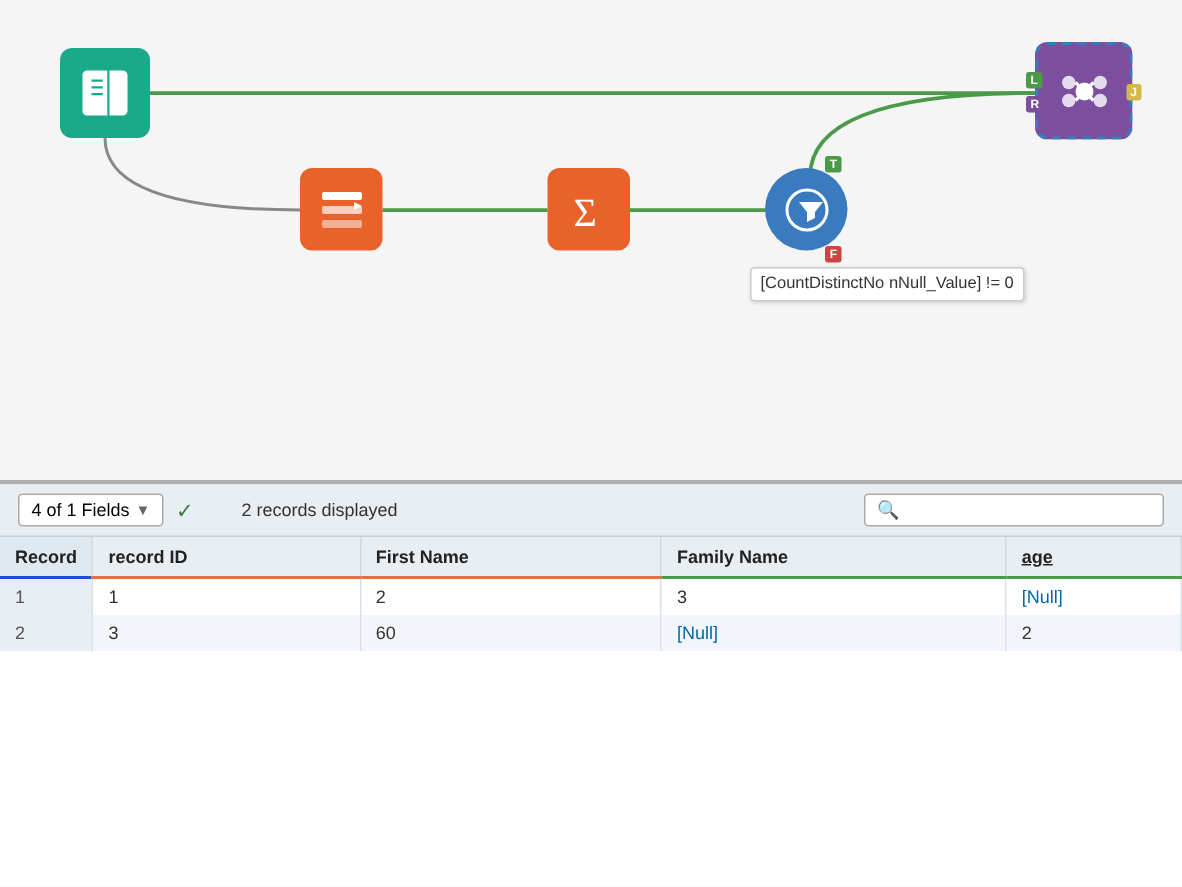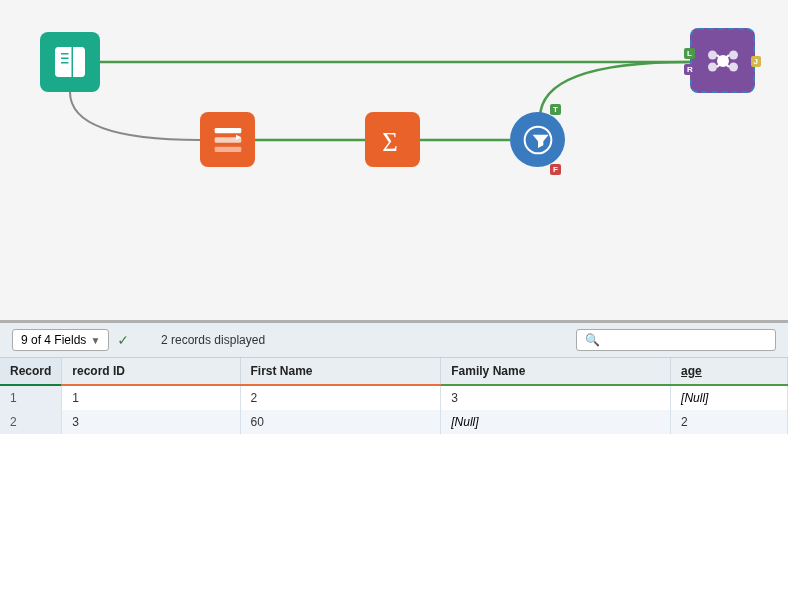--- a/index.html
+++ b/index.html
@@ -218,21 +218,21 @@
     }
 
     .data-table {
       width: 100%;
       border-collapse: collapse;
       font-size: 12px;
     }
 
     .data-table thead tr {
       background: #e8eef2;
-      border-bottom: 2px solid #15803d;
+      border-bottom: 2px solid #1d4ed8;
       margin-top: 32px;
     }
 
     .data-table th {
       text-align: left;
       padding: 6px 10px;
       font-weight: bold;
       color: #222;
       border-right: 1px solid #d0d8e0;
       white-space: nowrap;
@@ -274,22 +274,21 @@
       color: #333;
     }
 
     .data-table td.col-record {
       background: #e8eef4;
       color: #555;
       font-weight: normal;
     }
 
     .null-value {
-      color: #000000;
-      font-style: italic;
+      color: #0369a1;
     }
 
     
     .chevron {
       font-size: 10px;
       color: #666;
     }
 
     
     .port-l {
@@ -408,28 +407,32 @@
       <circle cx="19" cy="8" r="3" fill="white" opacity="0.8"></circle>
       <circle cx="5" cy="16" r="3" fill="white" opacity="0.8"></circle>
       <circle cx="19" cy="16" r="3" fill="white" opacity="0.8"></circle>
       <line x1="8" y1="8" x2="12" y2="12" stroke="white" stroke-width="1.5"></line>
       <line x1="16" y1="8" x2="12" y2="12" stroke="white" stroke-width="1.5"></line>
       <line x1="8" y1="16" x2="12" y2="12" stroke="white" stroke-width="1.5"></line>
       <line x1="16" y1="16" x2="12" y2="12" stroke="white" stroke-width="1.5"></line>
     </svg>
   </div>
 
+  <div class="filter-label">
+    <span>[CountDistinctNo
+nNull_Value] != 0</span>
+  </div>
 </div>
 
 <div class="results-panel">
 
 
   <div class="results-toolbar">
     <div class="fields-dropdown">
-      <span>9 of 4 Fields</span>
+      <span>4 of 1 Fields</span>
       <span class="chevron">▼</span>
     </div>
     <span class="checkmark-icon">✓</span>
     <span class="records-count">2 records displayed</span>
     <div class="search-box">
       <span class="search-icon">🔍</span>
     </div>
   </div>
 
   <div class="data-table-wrapper">

